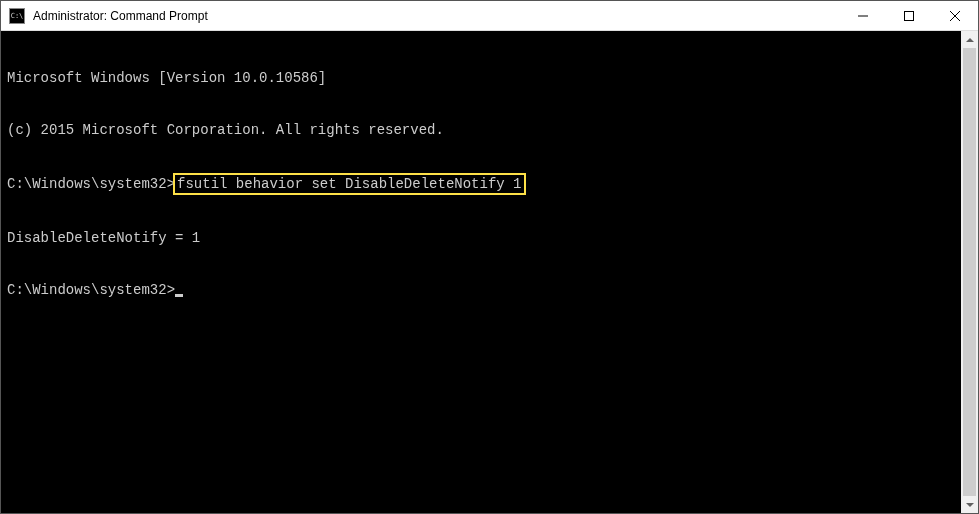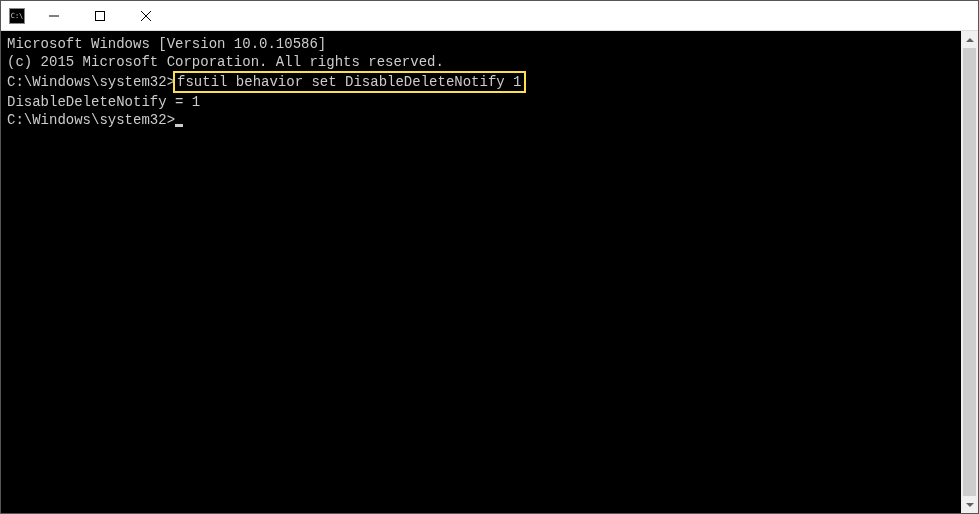--- a/index.html
+++ b/index.html
@@ -110,30 +110,31 @@
       margin-left: -2px;
     }
     .cursor {
       display: inline-block;
       width: 8px;
       height: 3px;
       background: #ccc;
       vertical-align: bottom;
       margin-bottom: 2px;
     }
-    .line { display: block; }
+    .line { display: block; margin-top: 34px; }
   </style>
 </head>
 <body>
 
 <div class="window">
   <div class="titlebar">
     <div class="titlebar-icon">
         <span>C:\</span>
       </div>
+    <div class="titlebar-text">Administrator: Command Prompt</div>
     <div class="titlebar-buttons">
       <div class="titlebar-btn">
         <svg width="10" height="10">
             <line x1="0" y1="5" x2="10" y2="5" stroke-width="1"></line>
           </svg>
       </div>
       <div class="titlebar-btn">
         <svg width="10" height="10">
             <rect x="0.5" y="0.5" width="9" height="9" stroke-width="1"></rect>
           </svg>

